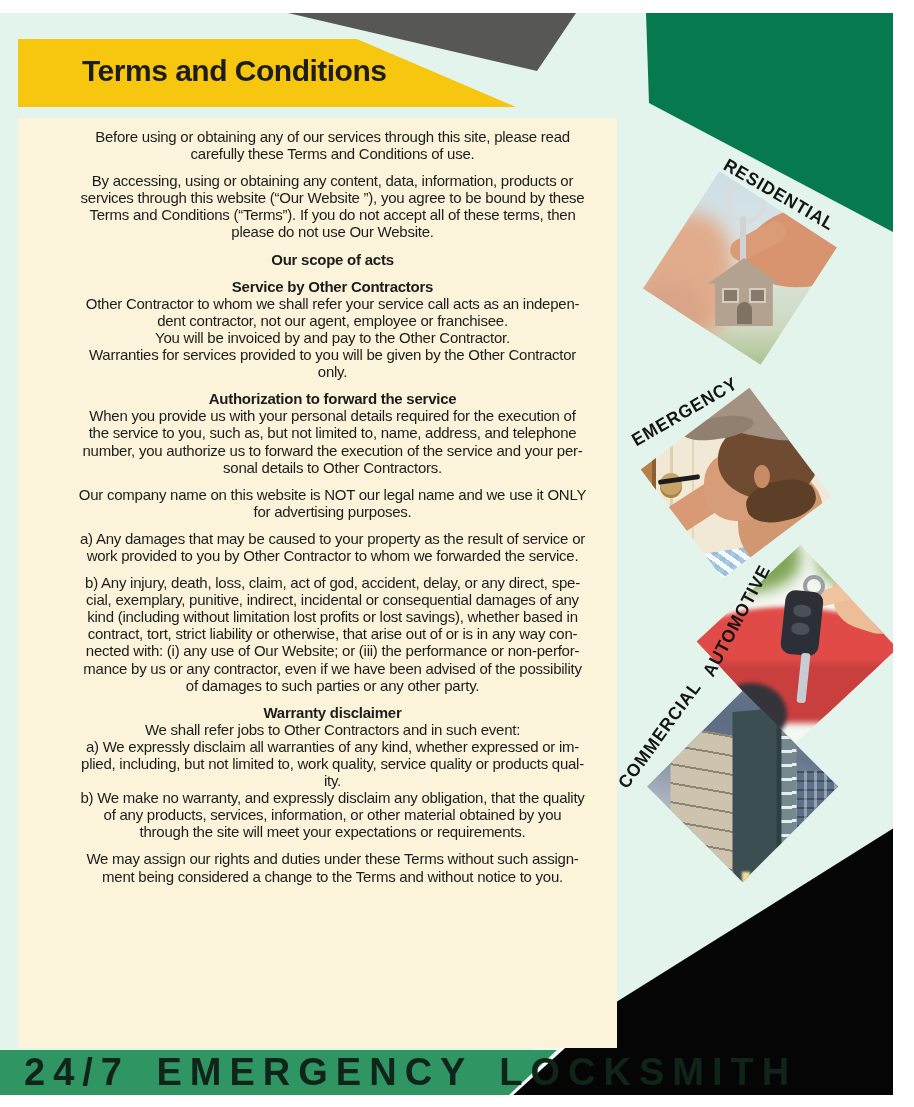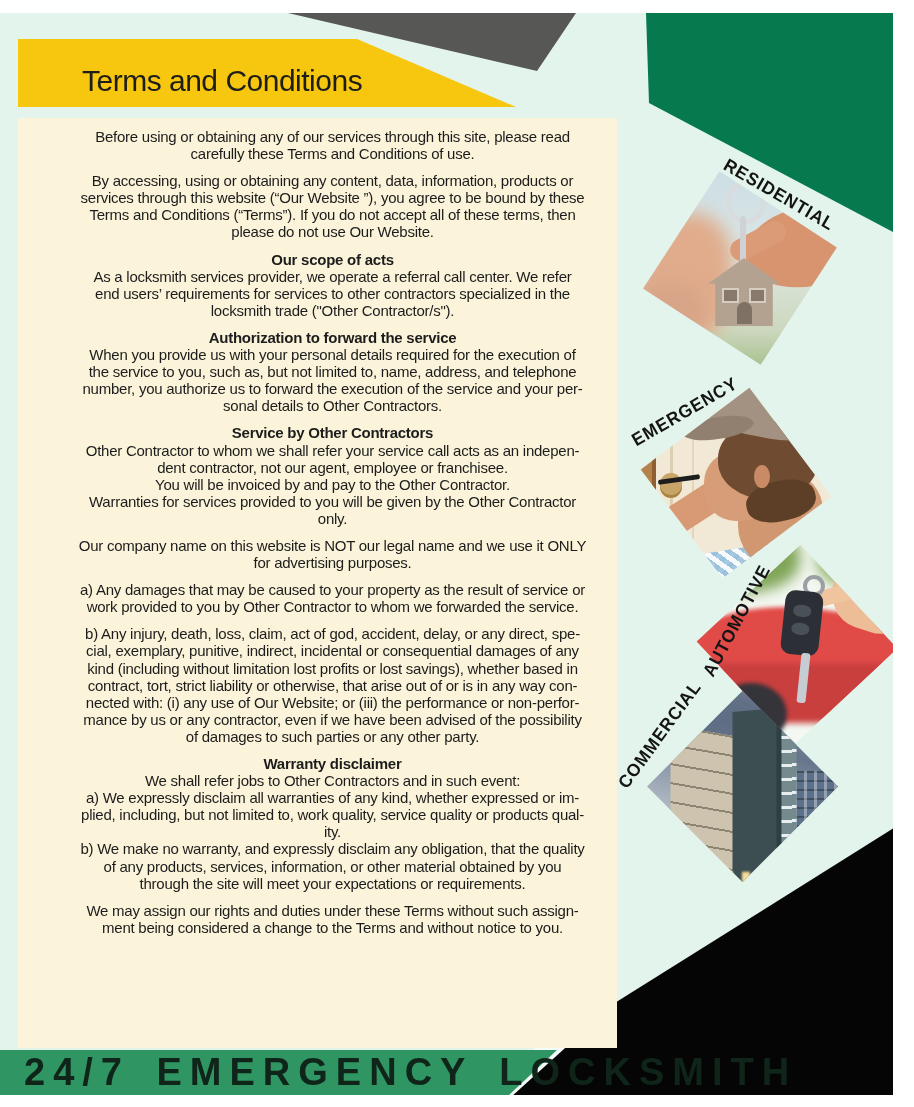--- a/index.html
+++ b/index.html
@@ -13,21 +13,21 @@
   
   .terms-panel{position:absolute;left:18px;top:118px;width:599px;height:930px;
                background:var(--cream,#fbf4da);}
   .terms-content{position:absolute;left:30px;top:128px;width:605px;
                  font-size:15px;line-height:1.14;letter-spacing:-0.25px;
                  color:var(--text,#1c1c1c);}
   .t-block{margin:0 0 10px 0;white-space:pre-line;text-align:center;}
   .t-head{font-weight:bold;white-space:pre-line;}
 
   
-  .page-title{position:absolute;left:82px;top:64px;font-size:30px;font-weight:normal;
+  .page-title{position:absolute;left:82px;top:54px;font-size:30px;font-weight:bold;
               letter-spacing:-0.5px;color:var(--title-text,#1d1d1b);}
 
   
   .banner-text{position:absolute;left:24px;top:1050px;height:53px;line-height:45px;
                font-size:38px;font-weight:bold;letter-spacing:8px;word-spacing:8px;
                color:var(--banner-text,#10251a);}
 
   
   .svc-label{position:absolute;font-size:18px;font-weight:bold;letter-spacing:1px;
              color:var(--label-text,#141414);white-space:nowrap;}
@@ -198,32 +198,30 @@
     </svg>
 
     <div class="terms-panel"></div>
     <div class="terms-content" id="terms-content">
         <div class="t-block"><div>Before using or obtaining any of our services through this site, please read
 carefully these Terms and Conditions of use.</div></div>
         <div class="t-block"><div>By accessing, using or obtaining any content, data, information, products or
 services through this website (“Our Website ”), you agree to be bound by these
 Terms and Conditions (“Terms”). If you do not accept all of these terms, then
 please do not use Our Website.</div></div>
-        <div class="t-block"><div class="t-head">Our scope of acts</div><div>As a locksmith services provider, we operate a referral call center. We refer
-end users’ requirements for services to other contractors specialized in the
-locksmith trade ("Other Contractor/s").</div></div>
-        <div class="t-block"><div class="t-head">Authorization to forward the service</div><div>When you provide us with your personal details required for the execution of
-the service to you, such as, but not limited to, name, address, and telephone
-number, you authorize us to forward the execution of the service and your per-
-sonal details to Other Contractors.</div></div>
+        <div class="t-block"><div class="t-head">Our scope of acts</div></div>
         <div class="t-block"><div class="t-head">Service by Other Contractors</div><div>Other Contractor to whom we shall refer your service call acts as an indepen-
 dent contractor, not our agent, employee or franchisee.
 You will be invoiced by and pay to the Other Contractor.
 Warranties for services provided to you will be given by the Other Contractor
 only.</div></div>
+        <div class="t-block"><div class="t-head">Authorization to forward the service</div><div>When you provide us with your personal details required for the execution of
+the service to you, such as, but not limited to, name, address, and telephone
+number, you authorize us to forward the execution of the service and your per-
+sonal details to Other Contractors.</div></div>
         <div class="t-block"><div>Our company name on this website is NOT our legal name and we use it ONLY
 for advertising purposes.</div></div>
         <div class="t-block"><div>a) Any damages that may be caused to your property as the result of service or
 work provided to you by Other Contractor to whom we forwarded the service.</div></div>
         <div class="t-block"><div>b) Any injury, death, loss, claim, act of god, accident, delay, or any direct, spe-
 cial, exemplary, punitive, indirect, incidental or consequential damages of any
 kind (including without limitation lost profits or lost savings), whether based in
 contract, tort, strict liability or otherwise, that arise out of or is in any way con-
 nected with: (i) any use of Our Website; or (iii) the performance or non-perfor-
 mance by us or any contractor, even if we have been advised of the possibility

